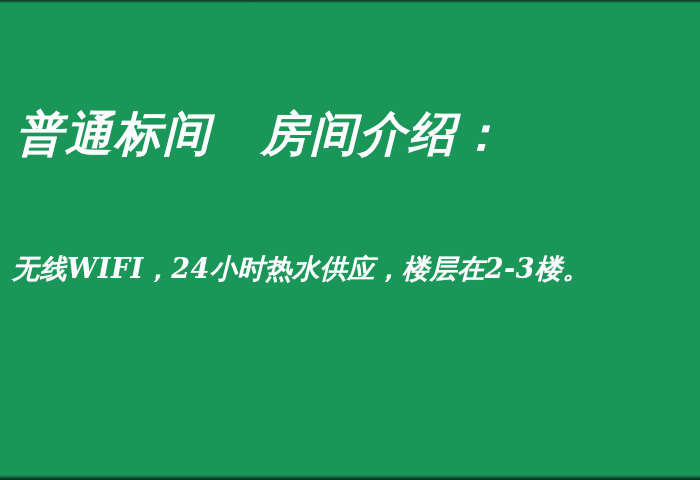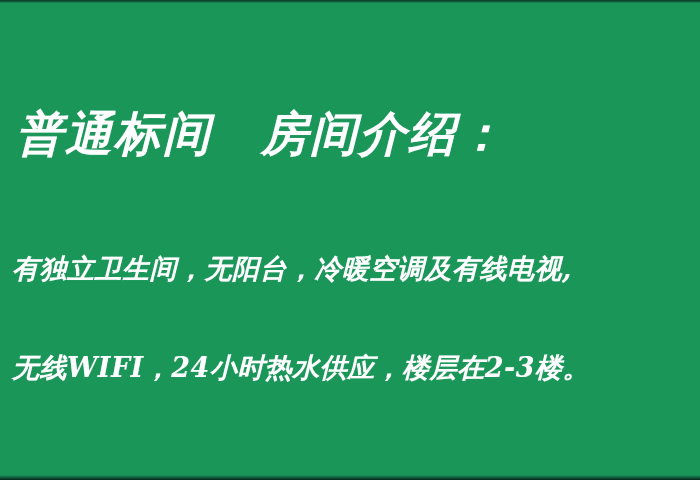--- a/index.html
+++ b/index.html
@@ -74,21 +74,20 @@
 </head>
 <body>
 
 <div id="poster">
 
   <div class="edge-line top"></div>
 
   <div class="title">普通标间　房间介绍：</div>
 
   <div class="body-block">
-    <span class="body-line">有独立卫生间，无阳台，冷暖空调及有线电视,</span>
     <span class="body-line">无线WIFI，24小时热水供应，楼层在2-3楼。</span>
     
     
   </div>
 
   <div class="edge-line bottom"></div>
 
 </div>
 
 </body></html>

